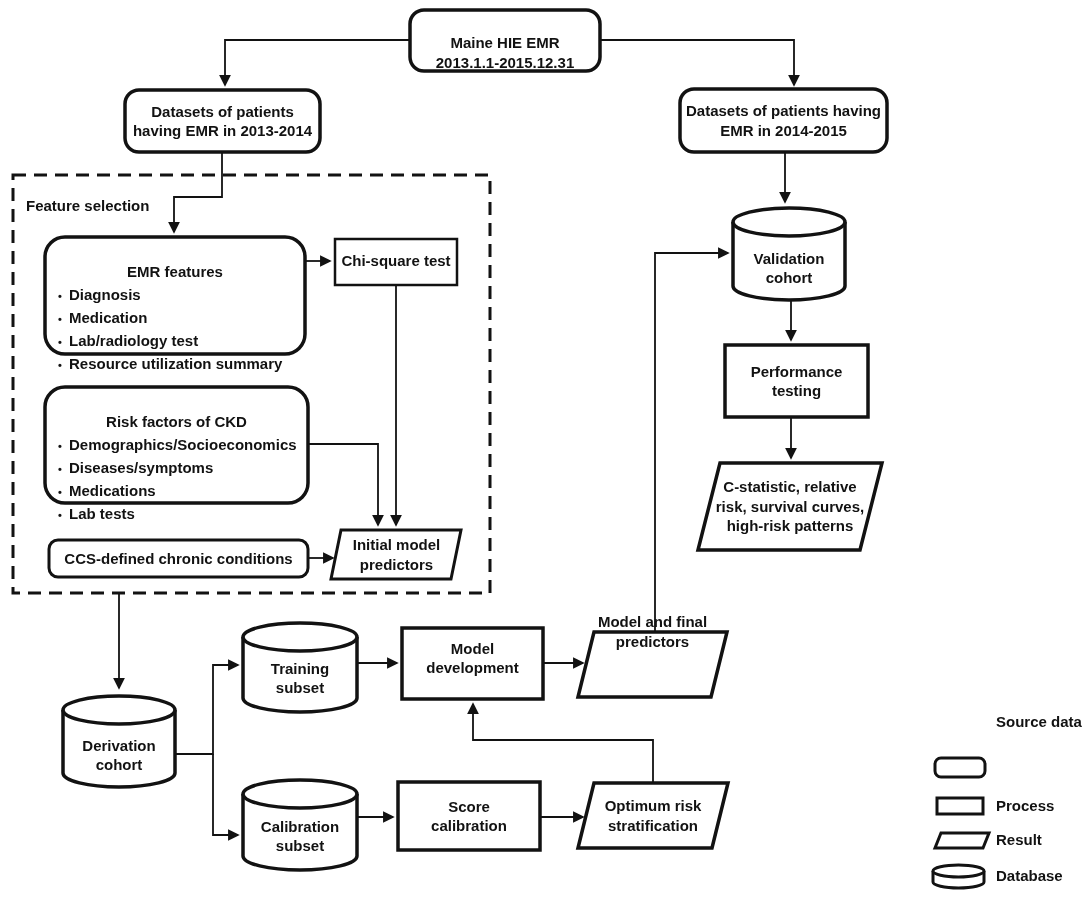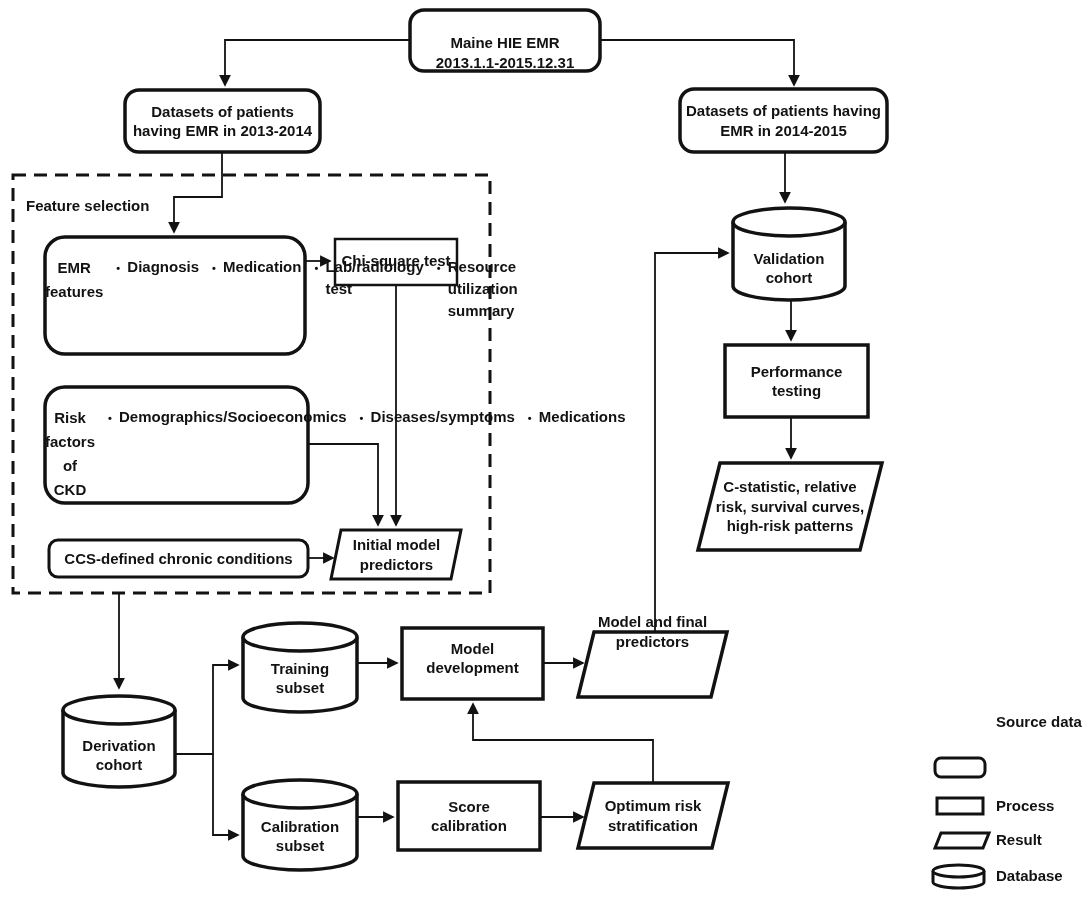--- a/index.html
+++ b/index.html
@@ -7,21 +7,21 @@
     position:relative; width:1091px; height:900px; background:#ffffff;
     font-family:"Liberation Sans", sans-serif; overflow:hidden;
   }
   .stage svg { position:absolute; left:0; top:0; }
   .label {
     position:absolute; display:flex; align-items:center; justify-content:center;
     text-align:center; white-space:pre-line; font-weight:bold; color:#121212;
     font-size:15px; line-height:1.3;
   }
   .label.left { justify-content:flex-start; text-align:left; }
-  .panel { position:absolute; display:flex; flex-direction:row; color:#121212; font-weight:bold; padding-top:17px; box-sizing:border-box; }
+  .panel { position:absolute; display:flex; flex-direction:column; color:#121212; font-weight:bold; padding-top:8px; box-sizing:border-box;margin-top:13px; }
   .panel-title { text-align:center; font-size:15px; line-height:24px; }
   .panel-item { display:flex; align-items:baseline; font-size:15px; line-height:22px; padding-left:13px; }
   .panel-item .bullet { width:11px; font-size:11px; flex:0 0 auto; }
   .panel-item .bullet::before { content:"•"; }
   .panel-item .item-text { flex:1 1 auto; }
 </style>
 </head>
 <body>
 
 <div class="stage">
@@ -137,20 +137,24 @@
         <span class="item-text">Demographics/Socioeconomics</span>
       </div>
     <div class="panel-item">
         <span class="bullet"></span>
         <span class="item-text">Diseases/symptoms</span>
       </div>
     <div class="panel-item">
         <span class="bullet"></span>
         <span class="item-text">Medications</span>
       </div>
+    <div class="panel-item">
+        <span class="bullet"></span>
+        <span class="item-text">Lab tests</span>
+      </div>
   </div>
 
   <div class="label" style="left:49px;top:540px;width:259px;height:37px;">CCS-defined chronic conditions</div>
   <div class="label" style="left:331px;top:530px;width:131px;height:49px;">Initial model
 predictors</div>
   <div class="label" style="left:733px;top:229px;width:112px;height:78px;">Validation
 cohort</div>
   <div class="label" style="left:725px;top:345px;width:143px;height:72px;">Performance
 testing</div>
   <div class="label" style="left:698px;top:463px;width:184px;height:87px;">C-statistic, relative

